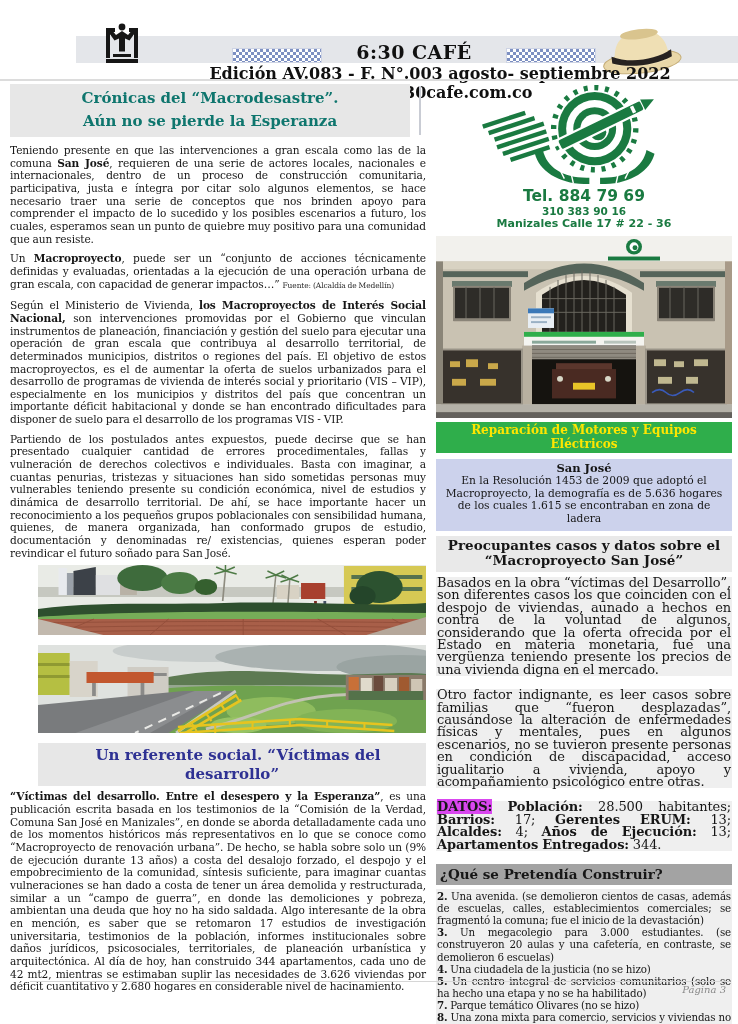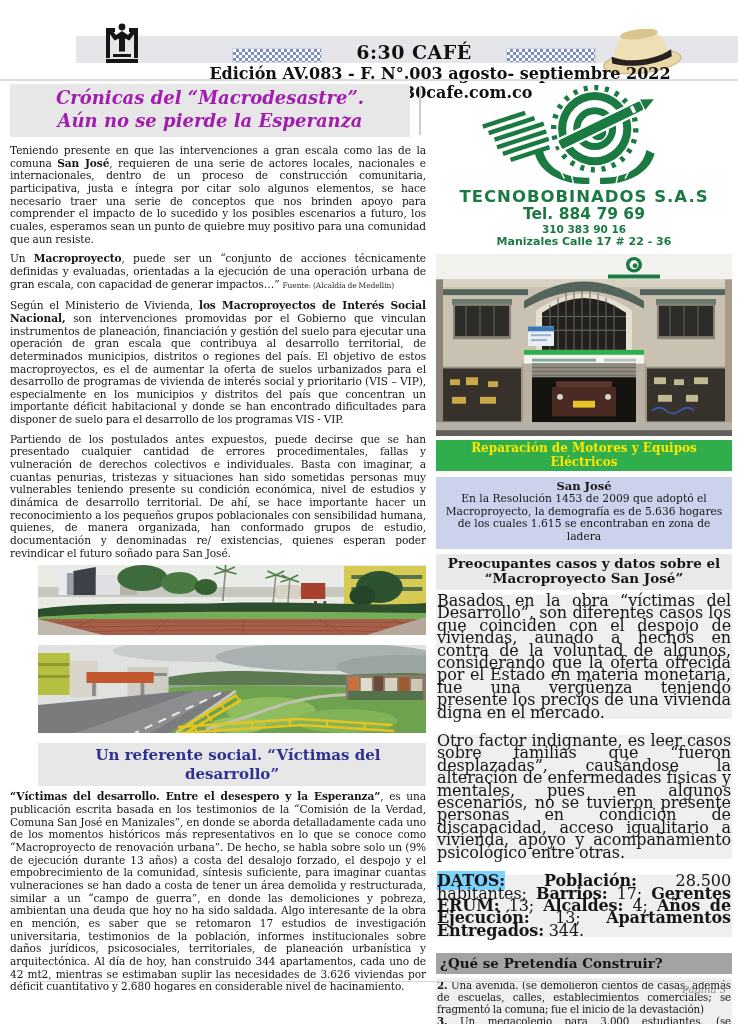--- a/index.html
+++ b/index.html
@@ -16,44 +16,44 @@
   .emblem{position:absolute;left:100px;top:20px;}
   .hat{position:absolute;left:598px;top:24px;}
   .edition{position:absolute;left:150px;top:64px;width:580px;text-align:center;
            font-weight:bold;font-size:16px;color:#101010;}
   .mast-rule{position:absolute;left:0;top:79px;width:738px;height:2px;background:#dcdcdc;}
   
   .left-col{position:absolute;left:10px;top:84px;width:416px;}
   .right-col{position:absolute;left:436px;top:84px;width:296px;}
   
   .headline-box{background:#e7e7e7;width:400px;padding:3px 0 5px;text-align:center;position:relative;}
-  .headline-box div{color:#a21caf;font-weight:bold;font-size:18px;line-height:22.5px;font-style:italic;}
+  .headline-box div{color:#0f766e;font-weight:bold;font-size:15px;line-height:22.5px;}
   .headline-box::after{content:"";position:absolute;right:-11px;top:2px;bottom:2px;width:2px;background:#c9ccd4;}
   .para{font-size:10.6px;line-height:12.65px;text-align:justify;margin:7px 0 0;
         letter-spacing:-0.1px;word-spacing:-0.3px;}
   .src-note{font-size:7.5px;color:#2a2a2a;}
   .photo{display:block;margin:6px 0 0 28px;}
   .sec2-bar{background:#e7e7e7;margin:6px 0 0 28px;width:388px;text-align:center;padding:2px 0 3px;}
   .sec2-bar span{color:#2e3193;font-weight:bold;font-size:15px;margin-left:12px;}
   
   .ad-wrap{text-align:center;font-family:"DejaVu Sans",sans-serif;}
   .ad-company{color:#1a7a41;font-weight:bold;font-size:16.5px;letter-spacing:1px;line-height:18px;}
   .ad-tel{color:#1a7a41;font-weight:bold;font-size:15.5px;line-height:17px;}
   .ad-cel{color:#1a7a41;font-weight:bold;font-size:10.5px;line-height:12px;}
   .ad-addr{color:#1a7a41;font-weight:bold;font-size:11px;line-height:14px;}
   .caption-bar{background:#2fae4b;color:#ffe600;font-weight:bold;font-size:12px;
                text-align:center;padding:1px 2px 2px;}
   .sanjose{background:#ccd2ec;margin-top:6px;padding:3px 6px 5px;text-align:center;
            font-size:10.7px;line-height:12.8px;}
   .sanjose b{display:block;font-size:11.5px;}
   .rc-header{background:#e9e9e9;margin-top:5px;padding:2px 4px 3px;text-align:center;
              font-weight:bold;font-size:13.5px;line-height:15.5px;}
-  .rc-para{background:#efefef;margin-top:5px;padding:0 1px;font-size:16px;line-height:12.4px;
+  .rc-para{background:#efefef;margin-top:5px;padding:0 1px;font-size:13px;line-height:12.4px;
            text-align:justify;letter-spacing:-0.1px;word-spacing:-0.3px;}
-  .datos-label{background:#7dd3fc;font-weight:bold;}
+  .datos-label{background:#d946ef;font-weight:bold;}
   .rc-header2{background:#a3a3a3;margin-top:6px;padding:2px 4px 3px;text-align:left;
               font-weight:bold;font-size:13.5px;}
   .rc-list{background:#efefef;margin-top:4px;padding:1px 1px 3px;font-size:10.3px;line-height:12.1px;
            text-align:justify;letter-spacing:-0.15px;word-spacing:-0.3px;}
   .rc-list .li{margin:0;}
   .foot-rule{position:absolute;left:30px;top:981px;width:700px;height:1px;background:#d6d6d6;}
   .page-num{position:absolute;right:12px;top:984px;font-style:italic;color:#8a8a8a;font-size:10px;}
 </style>
 </head>
 <body>
@@ -228,21 +228,20 @@
           <polygon points="182,43 196,49.5 182,56" fill="#1a7a41"></polygon>
           <rect x="168" y="45.5" width="4" height="8" fill="#fff"></rect>
         </g>
         <path d="M64,74 C68,94 88,106 116,105 L116,112 C84,113 60,98 55,78 Z" fill="#1a7a41"></path>
         <path d="M180,74 C176,94 156,106 128,105 L128,112 C160,113 184,98 189,78 Z" fill="#1a7a41"></path>
         <g stroke="#fff" stroke-width="1.6">
             <path d="M84,98 l4,8 M96,102 l2,9 M148,102 l-2,9 M160,98 l-4,8"></path>
           </g>
       </svg>
     </span>
-    <div class="ad-company">TECNOBOBINADOS S.A.S</div>
     <div class="ad-tel">Tel. 884 79 69</div>
     <div class="ad-cel">310 383 90 16</div>
     <div class="ad-addr">Manizales Calle 17 # 22 - 36</div>
   </div>
 
   <span style="display:block;margin-top:5px">
     <svg width="296" height="182" viewBox="0 0 296 186" preserveAspectRatio="none">
       <rect width="296" height="186" fill="#c9c2b2"></rect>
       <rect width="296" height="26" fill="#f2f1ed"></rect>
       <circle cx="198" cy="11" r="8" fill="#1a7a41"></circle>

